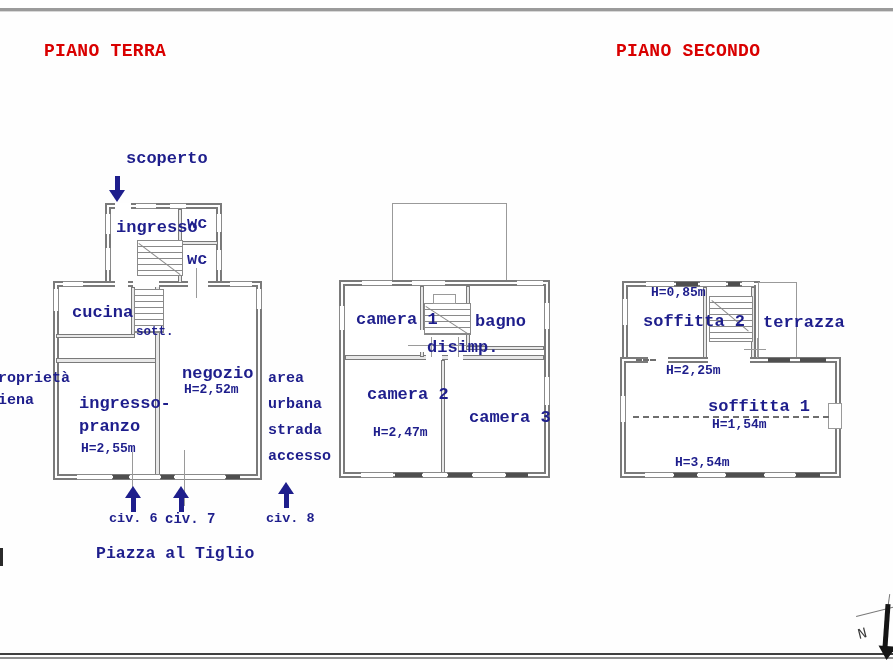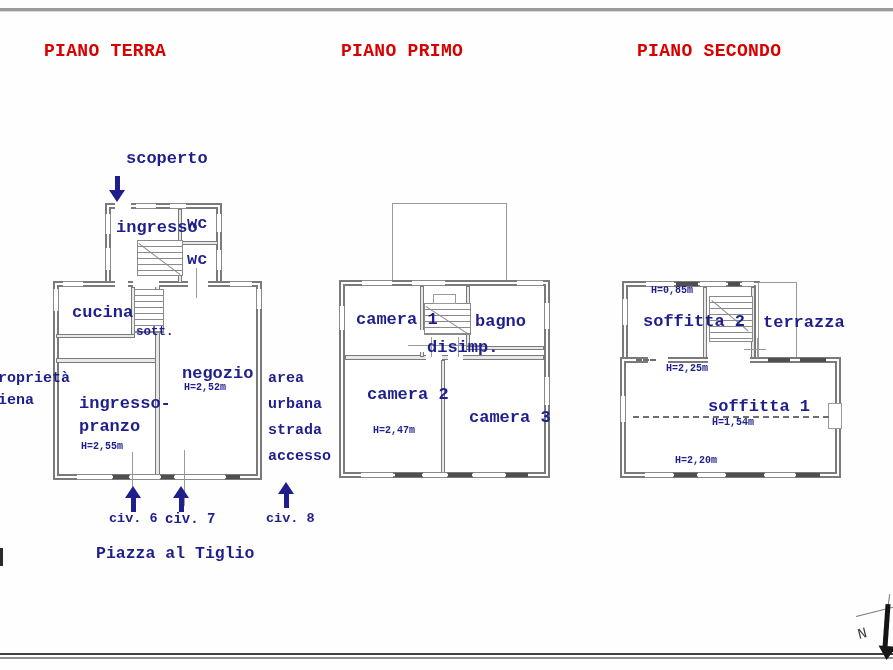--- a/index.html
+++ b/index.html
@@ -19,42 +19,41 @@
   .pw{position:absolute;box-sizing:border-box;background:var(--wallfill);border:1px solid var(--wall);}
   .gap{position:absolute;background:#fff;}
   .wh{position:absolute;height:6px;background:#fff;border-top:1px solid #8a8a8a;border-bottom:1px solid #8a8a8a;box-sizing:border-box;}
   .wv{position:absolute;width:6px;background:#fff;border-left:1px solid #8a8a8a;border-right:1px solid #8a8a8a;box-sizing:border-box;}
   .sill{position:absolute;height:4px;background:#4f4f4f;}
   .stairs{position:absolute;border:1px solid #8a8a8a;background:repeating-linear-gradient(to bottom,#ffffff 0 5px,#8a8a8a 5px 6px);}
   .line{position:absolute;height:1px;background:#8a8a8a;transform-origin:0 0;}
   .tick{position:absolute;background:#9a9a9a;}
   .dash{position:absolute;border-top:2px dashed #6e6e6e;}
   .lbl{position:absolute;color:var(--navy);font-weight:bold;font-size:17px;white-space:nowrap;line-height:1;}
-  .lbl.h{font-size:10px;}
+  .lbl.h{font-size:13px;}
   .lbl.big{font-size:15px;}
   .title{position:absolute;color:var(--red);font-weight:bold;font-size:18px;letter-spacing:.3px;white-space:nowrap;}
   .arr{position:absolute;display:flex;flex-direction:column;align-items:center;}
   .head-up{width:0;height:0;border-left:8px solid transparent;border-right:8px solid transparent;border-bottom:12px solid var(--navy);}
   .head-down{width:0;height:0;border-left:8px solid transparent;border-right:8px solid transparent;border-top:12px solid var(--navy);}
   .shaft{width:5px;height:14px;background:var(--navy);}
   .chrome-top{position:absolute;left:0;top:8px;width:893px;height:3px;background:#9a9a9a;border-bottom:1px solid #d8d8d8;}
   .chrome-bottom{position:absolute;left:0;top:653px;width:893px;height:6px;background:#fff;border-top:2px solid #3f3f3f;border-bottom:2px solid #8f8f8f;box-sizing:border-box;}
 </style>
 </head>
 <body>
 
 <div id="stage">
 
   <div class="chrome-top"></div>
   <div class="chrome-bottom"></div>
   <div class="abs" style="left:0;top:548px;width:3px;height:18px;background:#2a2a2a;"></div>
 
   <div class="title" style="left:44px;top:41px;">PIANO TERRA</div>
-  <div class="title" style="left:341px;top:41px;">PIANO PRIMO</div>
-  <div class="title" style="left:637px;top:41px;">PIANO SECONDO</div>
+  <div class="title" style="left:616px;top:41px;">PIANO SECONDO</div>
 
   <div>
     <div class="blk" style="left:105px;top:203px;width:117px;height:84px;"></div>
     <div class="blk" style="left:53px;top:281px;width:209px;height:199px;"></div>
 
     <div class="pw" style="left:178px;top:209px;width:4px;height:74px;"></div>
     <div class="pw" style="left:182px;top:241px;width:36px;height:4px;"></div>
     <div class="pw" style="left:131px;top:287px;width:4px;height:50px;"></div>
     <div class="pw" style="left:56px;top:334px;width:79px;height:4px;"></div>
     <div class="pw" style="left:56px;top:358px;width:101px;height:5px;"></div>
@@ -208,21 +207,21 @@
     <div class="dash" style="left:633px;top:416px;width:196px;"></div>
     <div class="tick" style="left:757px;top:338px;width:1px;height:20px;"></div>
     <div class="tick" style="left:744px;top:349px;width:22px;height:1px;"></div>
 
     <div class="lbl h" style="left:651px;top:286px;">H=0,85m</div>
     <div class="lbl" style="left:643px;top:313px;">soffitta 2</div>
     <div class="lbl" style="left:763px;top:314px;">terrazza</div>
     <div class="lbl h" style="left:666px;top:364px;">H=2,25m</div>
     <div class="lbl" style="left:708px;top:398px;">soffitta 1</div>
     <div class="lbl h" style="left:712px;top:418px;">H=1,54m</div>
-    <div class="lbl h" style="left:675px;top:456px;">H=2,20m</div>
+    <div class="lbl h" style="left:675px;top:456px;">H=3,54m</div>
   </div>
 
   <div>
     <div class="line" style="left:856px;top:616px;width:42px;background:#777;transform:rotate(-14deg);"></div>
     <div class="tick" style="left:888px;top:594px;width:1px;height:18px;background:#777;transform:rotate(8deg);"></div>
     <div class="abs" style="left:884px;top:604px;width:5px;height:44px;background:#151515;transform:rotate(4deg);"></div>
     <div class="abs" style="left:878px;top:646px;width:0;height:0;border-left:9px solid transparent;border-right:9px solid transparent;border-top:14px solid #151515;transform:rotate(4deg);"></div>
     <div class="abs" style="left:858px;top:626px;color:#3a3a3a;font-size:15px;transform:rotate(-14deg);">N</div>
   </div>
 

